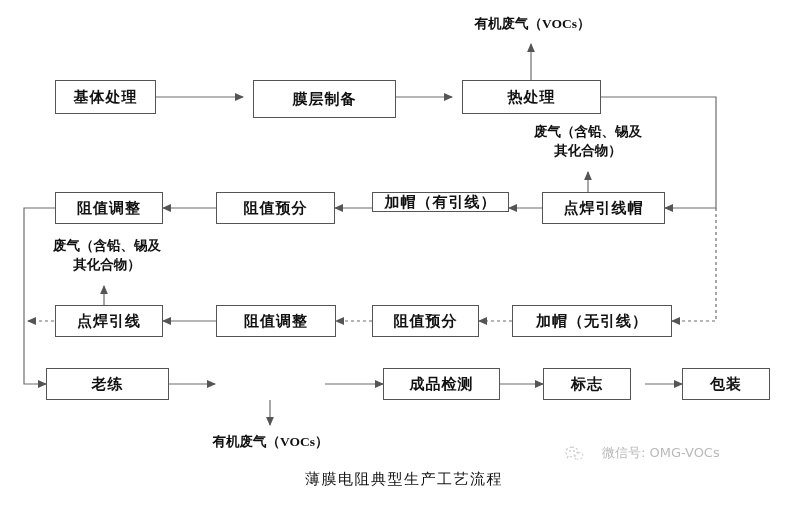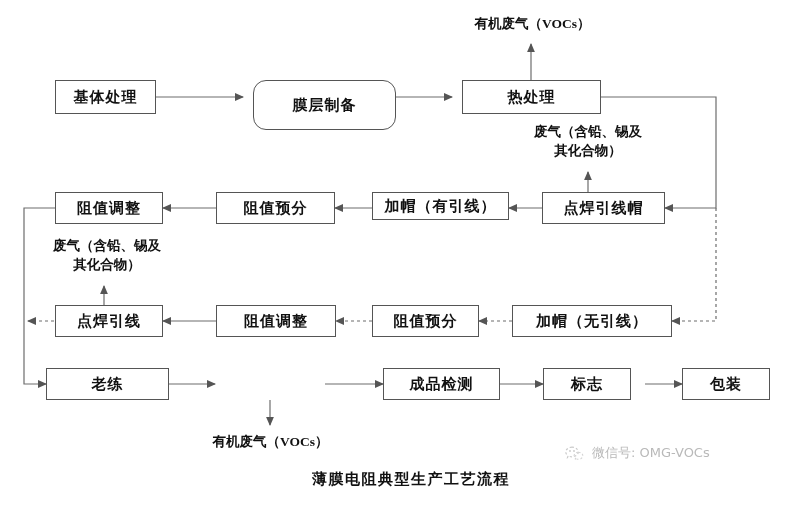--- a/index.html
+++ b/index.html
@@ -30,29 +30,28 @@
     font-size:13.5px;
     font-weight:bold;
     line-height:19px;
     color:#111;
     text-align:center;
     white-space:nowrap;
   }
   .caption{
     position:absolute;
     font-size:15px;
-    font-weight:bold;
+    font-weight:normal;
     letter-spacing:1.5px;
     color:#111;
     white-space:nowrap;
-    margin-left:7px;
   }
   .watermark{
     position:absolute;
-    display:flex;align-items:center;gap:7px;
+    display:flex;align-items:center;gap:17px;
     color:#b9b9b9;
     font-family:"DejaVu Sans","Liberation Sans",sans-serif;
     font-size:13px;
     white-space:nowrap;
   }
   .wm-icon{display:block;}
 </style>
 </head>
 <body>
 
@@ -101,34 +100,34 @@
       <line x1="500" y1="384" x2="543" y2="384" marker-end="url(#ah)"></line>
       <line x1="645" y1="384" x2="682" y2="384" marker-end="url(#ah)"></line>
 
       <line x1="270" y1="400" x2="270" y2="425" marker-end="url(#ah)"></line>
     </g>
   </svg>
 
   <div class="node" style="left:55px;top:80px;width:101px;height:34px;">
     <span>基体处理</span>
   </div>
-  <div class="node" style="left:253px;top:80px;width:143px;height:50px;border-radius:13px;">
+  <div class="node" style="left:253px;top:80px;width:143px;height:38px;">
     <span>膜层制备</span>
   </div>
   <div class="node" style="left:462px;top:80px;width:139px;height:34px;">
     <span>热处理</span>
   </div>
 
   <div class="node" style="left:55px;top:192px;width:108px;height:32px;">
     <span>阻值调整</span>
   </div>
   <div class="node" style="left:216px;top:192px;width:119px;height:32px;">
     <span>阻值预分</span>
   </div>
-  <div class="node" style="left:372px;top:192px;width:137px;height:28px;">
+  <div class="node" style="left:372px;top:192px;width:137px;height:20px;">
     <span>加帽（有引线）</span>
   </div>
   <div class="node" style="left:542px;top:192px;width:123px;height:32px;">
     <span>点焊引线帽</span>
   </div>
 
   <div class="node" style="left:55px;top:305px;width:108px;height:32px;">
     <span>点焊引线</span>
   </div>
   <div class="node" style="left:216px;top:305px;width:120px;height:32px;">

